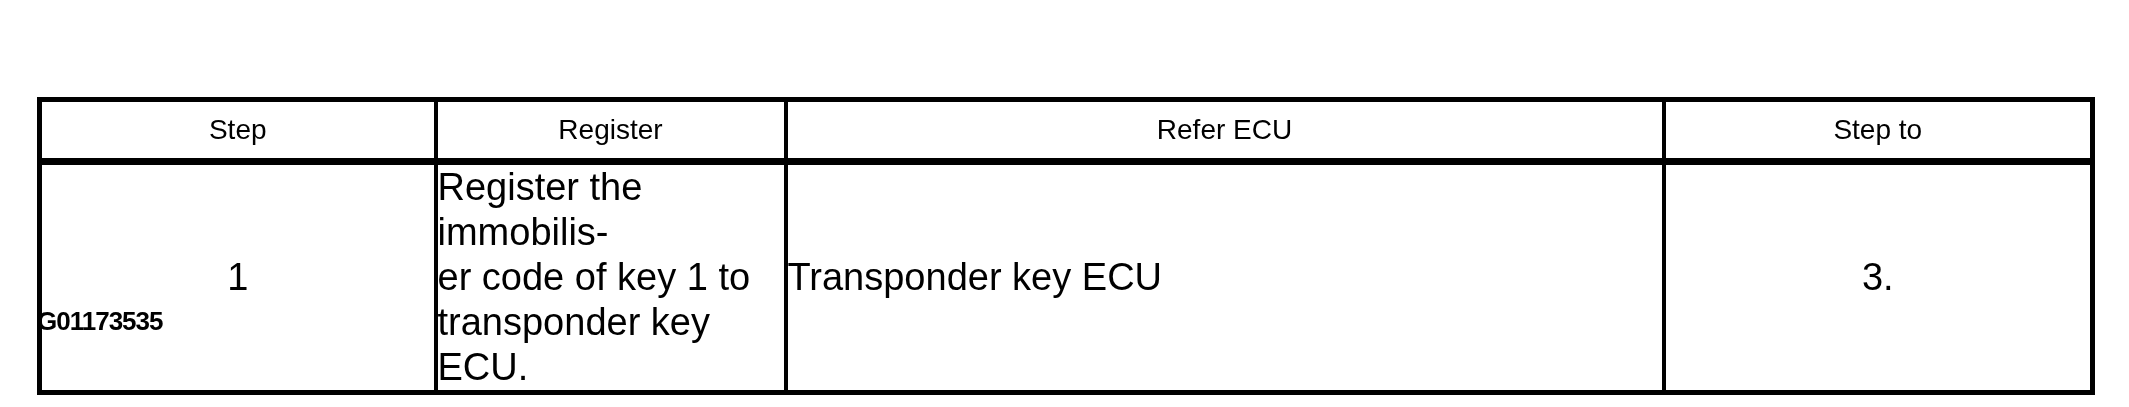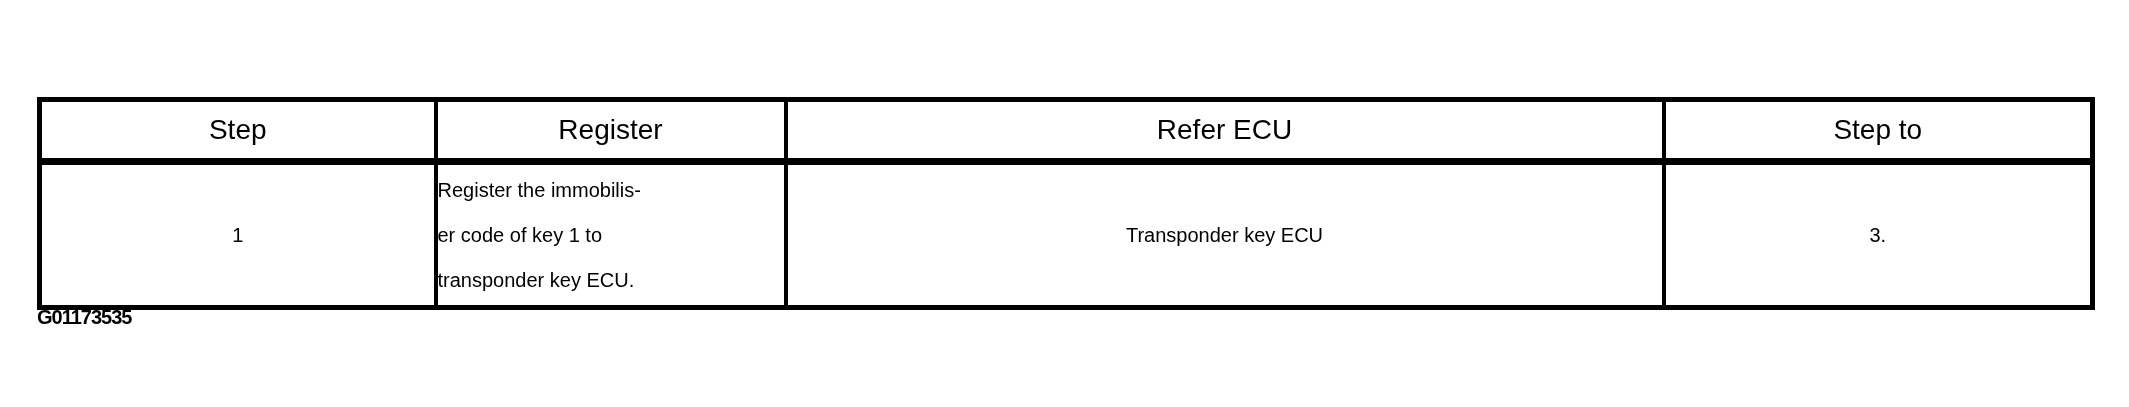--- a/index.html
+++ b/index.html
@@ -37,41 +37,41 @@
   .doc-table th {
     height: 56px;
     border-bottom: 7px solid #000000;
     text-align: center;
     vertical-align: middle;
     font-size: 28px;
   }
   .doc-table td {
     height: 140px;
     vertical-align: middle;
-    font-size: 20px;
+    font-size: 38px;
   }
   .cell-center {
     text-align: center;
   }
   .cell-operation {
     text-align: left;
     padding-left: 13px;
     padding-right: 6px;
     line-height: 45px;
     white-space: pre-line;
   }
   .cell-target {
-    text-align: center;
+    text-align: left;
     padding-left: 13px;
   }
   .figure-id {
     position: absolute;
     left: 37px;
     top: 306px;
-    font-size: 20px;
+    font-size: 26px;
     font-weight: bold;
     letter-spacing: -1px;
     color: #000000;
   }
 </style>
 </head>
 <body>
 
 <table class="doc-table">
   <colgroup>

